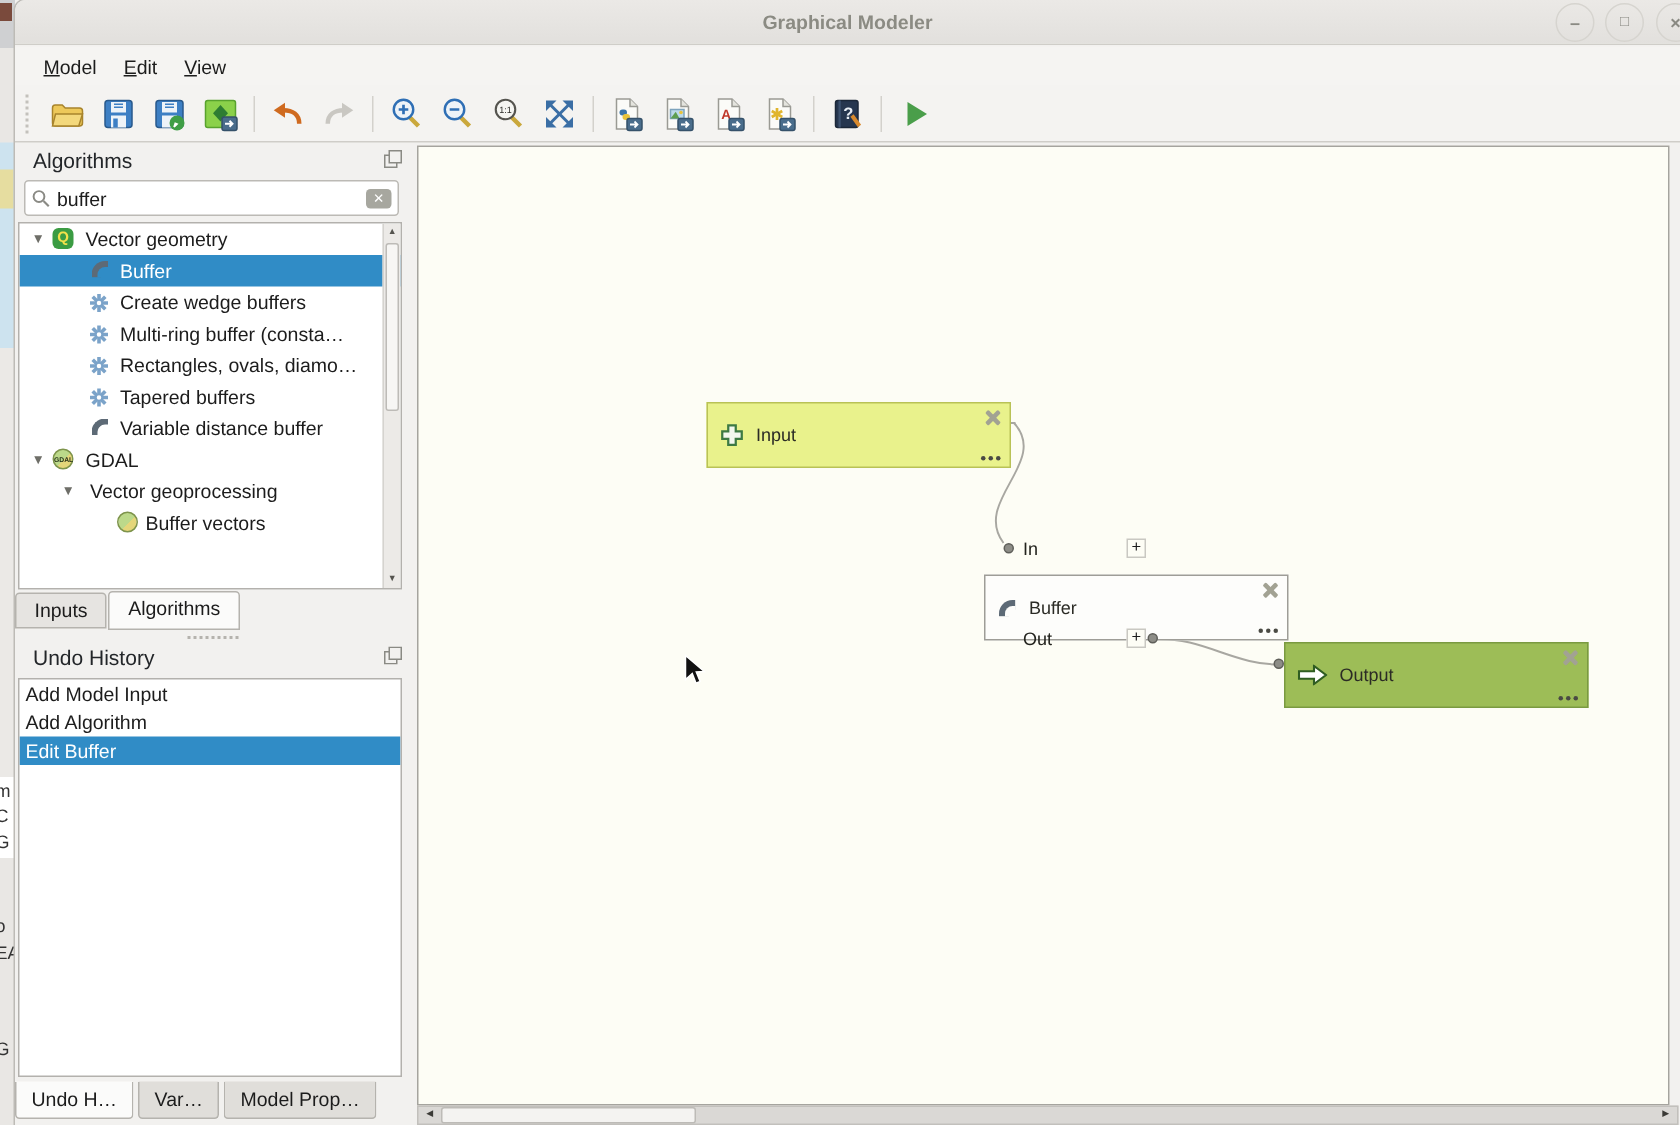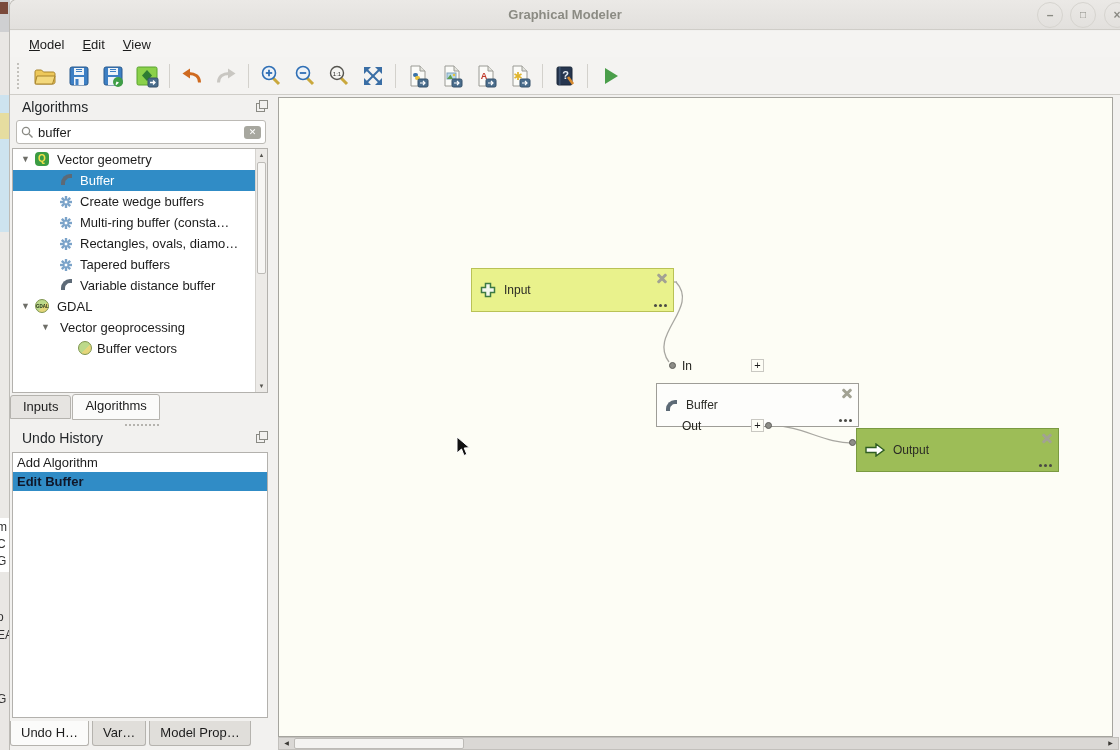--- a/index.html
+++ b/index.html
@@ -71,21 +71,21 @@
   .vs-thumb { position:absolute; left:1px; top:13px; width:9px; height:112px; background:#f7f6f4; border:1px solid #bdbbb7; border-radius:2px; }
 
   .dock-tabs { position:absolute; left:0; top:395px; height:26px; }
   .tab { display:inline-block; border:1px solid #b5b3ae; background:#e6e4e1; padding:3px 12px 4px; border-radius:3px 3px 0 0; margin-right:1px; color:#1c1c1c; }
   .tab.active { background:#fbfbfa; position:relative; top:-1px; padding-bottom:6px; }
 
   .splitter-dots { position:absolute; left:115px; top:424px; width:34px; border-top:2px dotted #b5b3ae; }
 
   .undo-list { position:absolute; left:2px; top:452px; width:256px; height:266px; background:#ffffff; border:1px solid #b3b1ad; overflow:hidden; }
   .urow { height:19px; line-height:19px; padding-left:4px; }
-  .urow.selected { background:#308cc6; color:#0f172a;font-weight:bold; }
+  .urow.selected { background:#308cc6; color:#ffffff; }
 
   .bottom-tabs { position:absolute; left:0; top:721px; height:28px; }
   .btab { display:inline-block; border:1px solid #b5b3ae; border-top:none; background:#e0deda; padding:4px 10px 5px; border-radius:0 0 3px 3px; margin-right:3px; color:#1c1c1c; }
   .btab.active { background:#fbfbfa; }
 
   
   .canvas { position:absolute; left:268px; top:97px; width:835px; height:640px; background:#fdfdf5; border:1px solid #a5a49e; overflow:hidden; }
   .links { position:absolute; left:0; top:0; pointer-events:none; }
 
   .node { position:absolute; height:44px; display:flex; align-items:center; padding-left:8px; }
@@ -402,20 +402,21 @@
   <div class="splitter-dots"></div>
 
   <div class="panel-header undo-title">Undo History</div>
   <div class="float-icon undo-float">
     <svg width="12" height="12" viewBox="0 0 12 12">
         <rect x="0.5" y="3.5" width="8" height="8" fill="#f2f1ef" stroke="#8a8a84"></rect>
         <rect x="3.5" y="0.5" width="8" height="8" fill="#f2f1ef" stroke="#8a8a84"></rect>
       </svg>
   </div>
   <div class="undo-list">
+    <div class="urow">Add Model Input</div>
     <div class="urow">Add Algorithm</div>
     <div class="urow selected">Edit Buffer</div>
   </div>
 
   <div class="bottom-tabs">
     <span class="btab active">Undo H…</span><span class="btab">Var…</span><span class="btab">Model Prop…</span>
   </div>
 
   <div class="canvas">
     <svg class="links" width="835" height="640">

